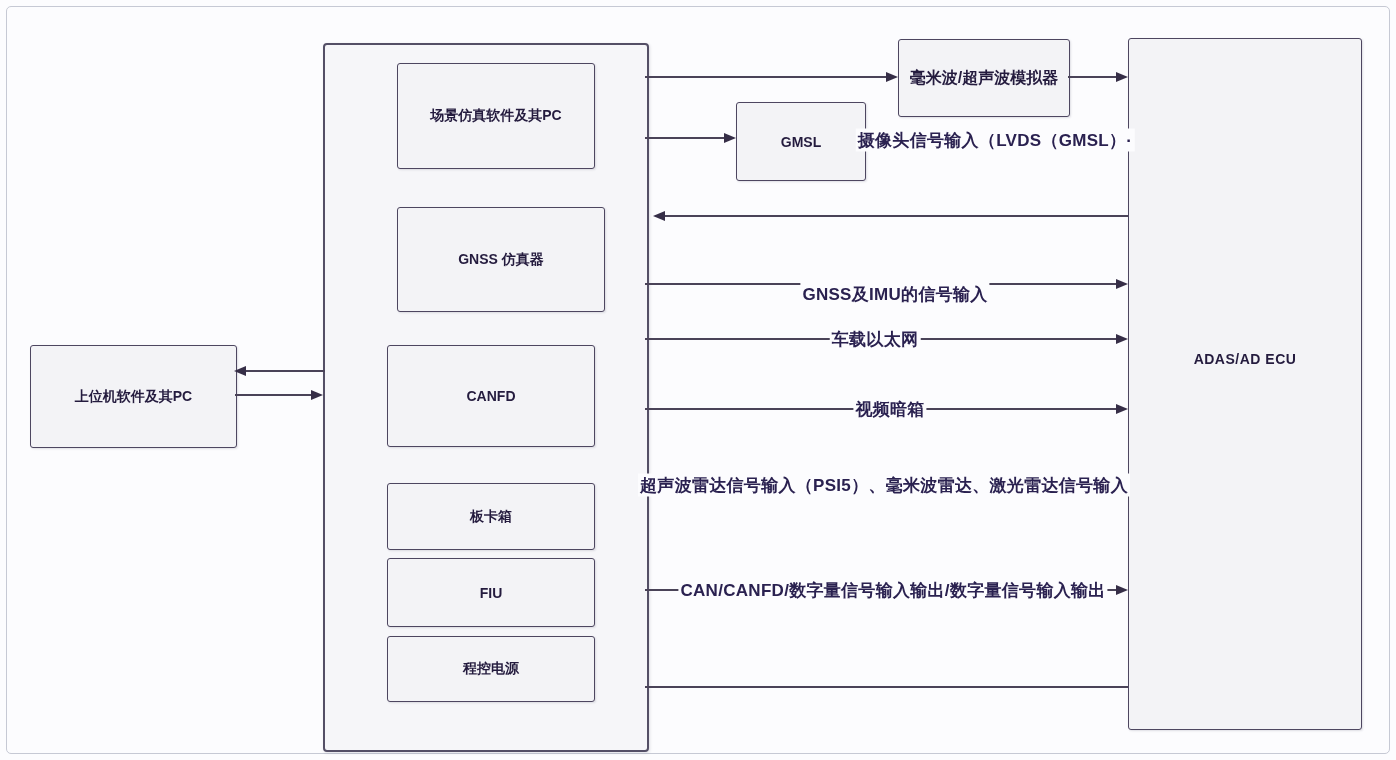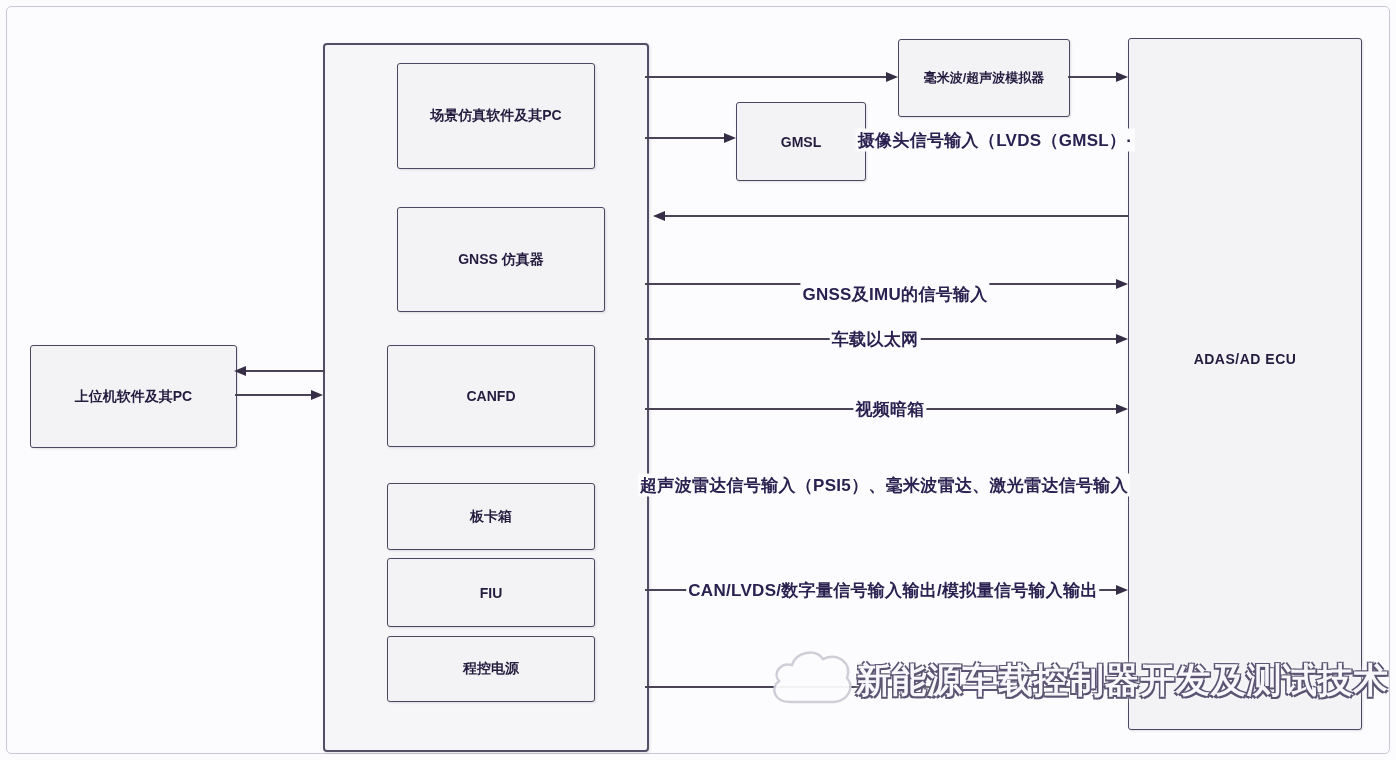--- a/index.html
+++ b/index.html
@@ -76,21 +76,21 @@
     <span>FIU</span>
   </div>
   <div class="box" style="left:387px;top:636px;width:206px;height:64px;align-items:center;">
     <span>程控电源</span>
   </div>
 
   <div class="box" style="left:736px;top:102px;width:128px;height:77px;">
     <span>GMSL</span>
   </div>
 
-  <div class="box" style="left:898px;top:39px;width:170px;height:76px;font-size:13px;">
+  <div class="box" style="left:898px;top:39px;width:170px;height:76px;font-size:16px;">
     <span>毫米波/超声波模拟器</span>
   </div>
 
   <div class="box" style="left:1128px;top:38px;width:232px;height:690px;text-decoration:underline;">
     <span class="ecu-label">ADAS/AD ECU</span>
   </div>
 
   <div class="hline" style="left:645px;top:76px;width:243px;"></div>
   <div class="ah r" style="left:886px;top:72px;"></div>
 
@@ -118,29 +118,23 @@
   <div class="hline" style="left:645px;top:408px;width:471px;"></div>
   <div class="ah r" style="left:1116px;top:404px;"></div>
   <div class="edge-label" style="left:890px;top:409px;">视频暗箱</div>
 
   <div class="hline" style="left:645px;top:484px;width:471px;"></div>
   <div class="ah r" style="left:1116px;top:480px;"></div>
   <div class="edge-label" style="left:884px;top:485px;">超声波雷达信号输入（PSI5）、毫米波雷达、激光雷达信号输入</div>
 
   <div class="hline" style="left:645px;top:589px;width:471px;"></div>
   <div class="ah r" style="left:1116px;top:585px;"></div>
-  <div class="edge-label" style="left:893px;top:590px;">CAN/LVDS/数字量信号输入输出/模拟量信号输入输出</div>
+  <div class="edge-label" style="left:893px;top:590px;">CAN/CANFD/数字量信号输入输出/数字量信号输入输出</div>
 
   <div class="hline" style="left:645px;top:686px;width:483px;"></div>
 
   <div class="hline" style="left:246px;top:370px;width:79px;"></div>
   <div class="ah l" style="left:234px;top:366px;"></div>
   <div class="hline" style="left:235px;top:394px;width:76px;"></div>
   <div class="ah r" style="left:311px;top:390px;"></div>
 
-  <div class="watermark">
-    <svg width="88" height="70" viewBox="0 0 88 70">
-      <path d="M22 57 C6 57 2 43 11 36 C4 28 13 17 24 20 C28 7 47 3 55 14 C70 7 84 18 79 33 C87 42 80 56 66 57 Z" fill="#fdfdfe" stroke="#ccccd6" stroke-width="2.5" opacity="0.95"></path>
-    </svg>
-    <span class="watermark-text">新能源车载控制器开发及测试技术</span>
-  </div>
 
 </div>
 
 </body></html>

